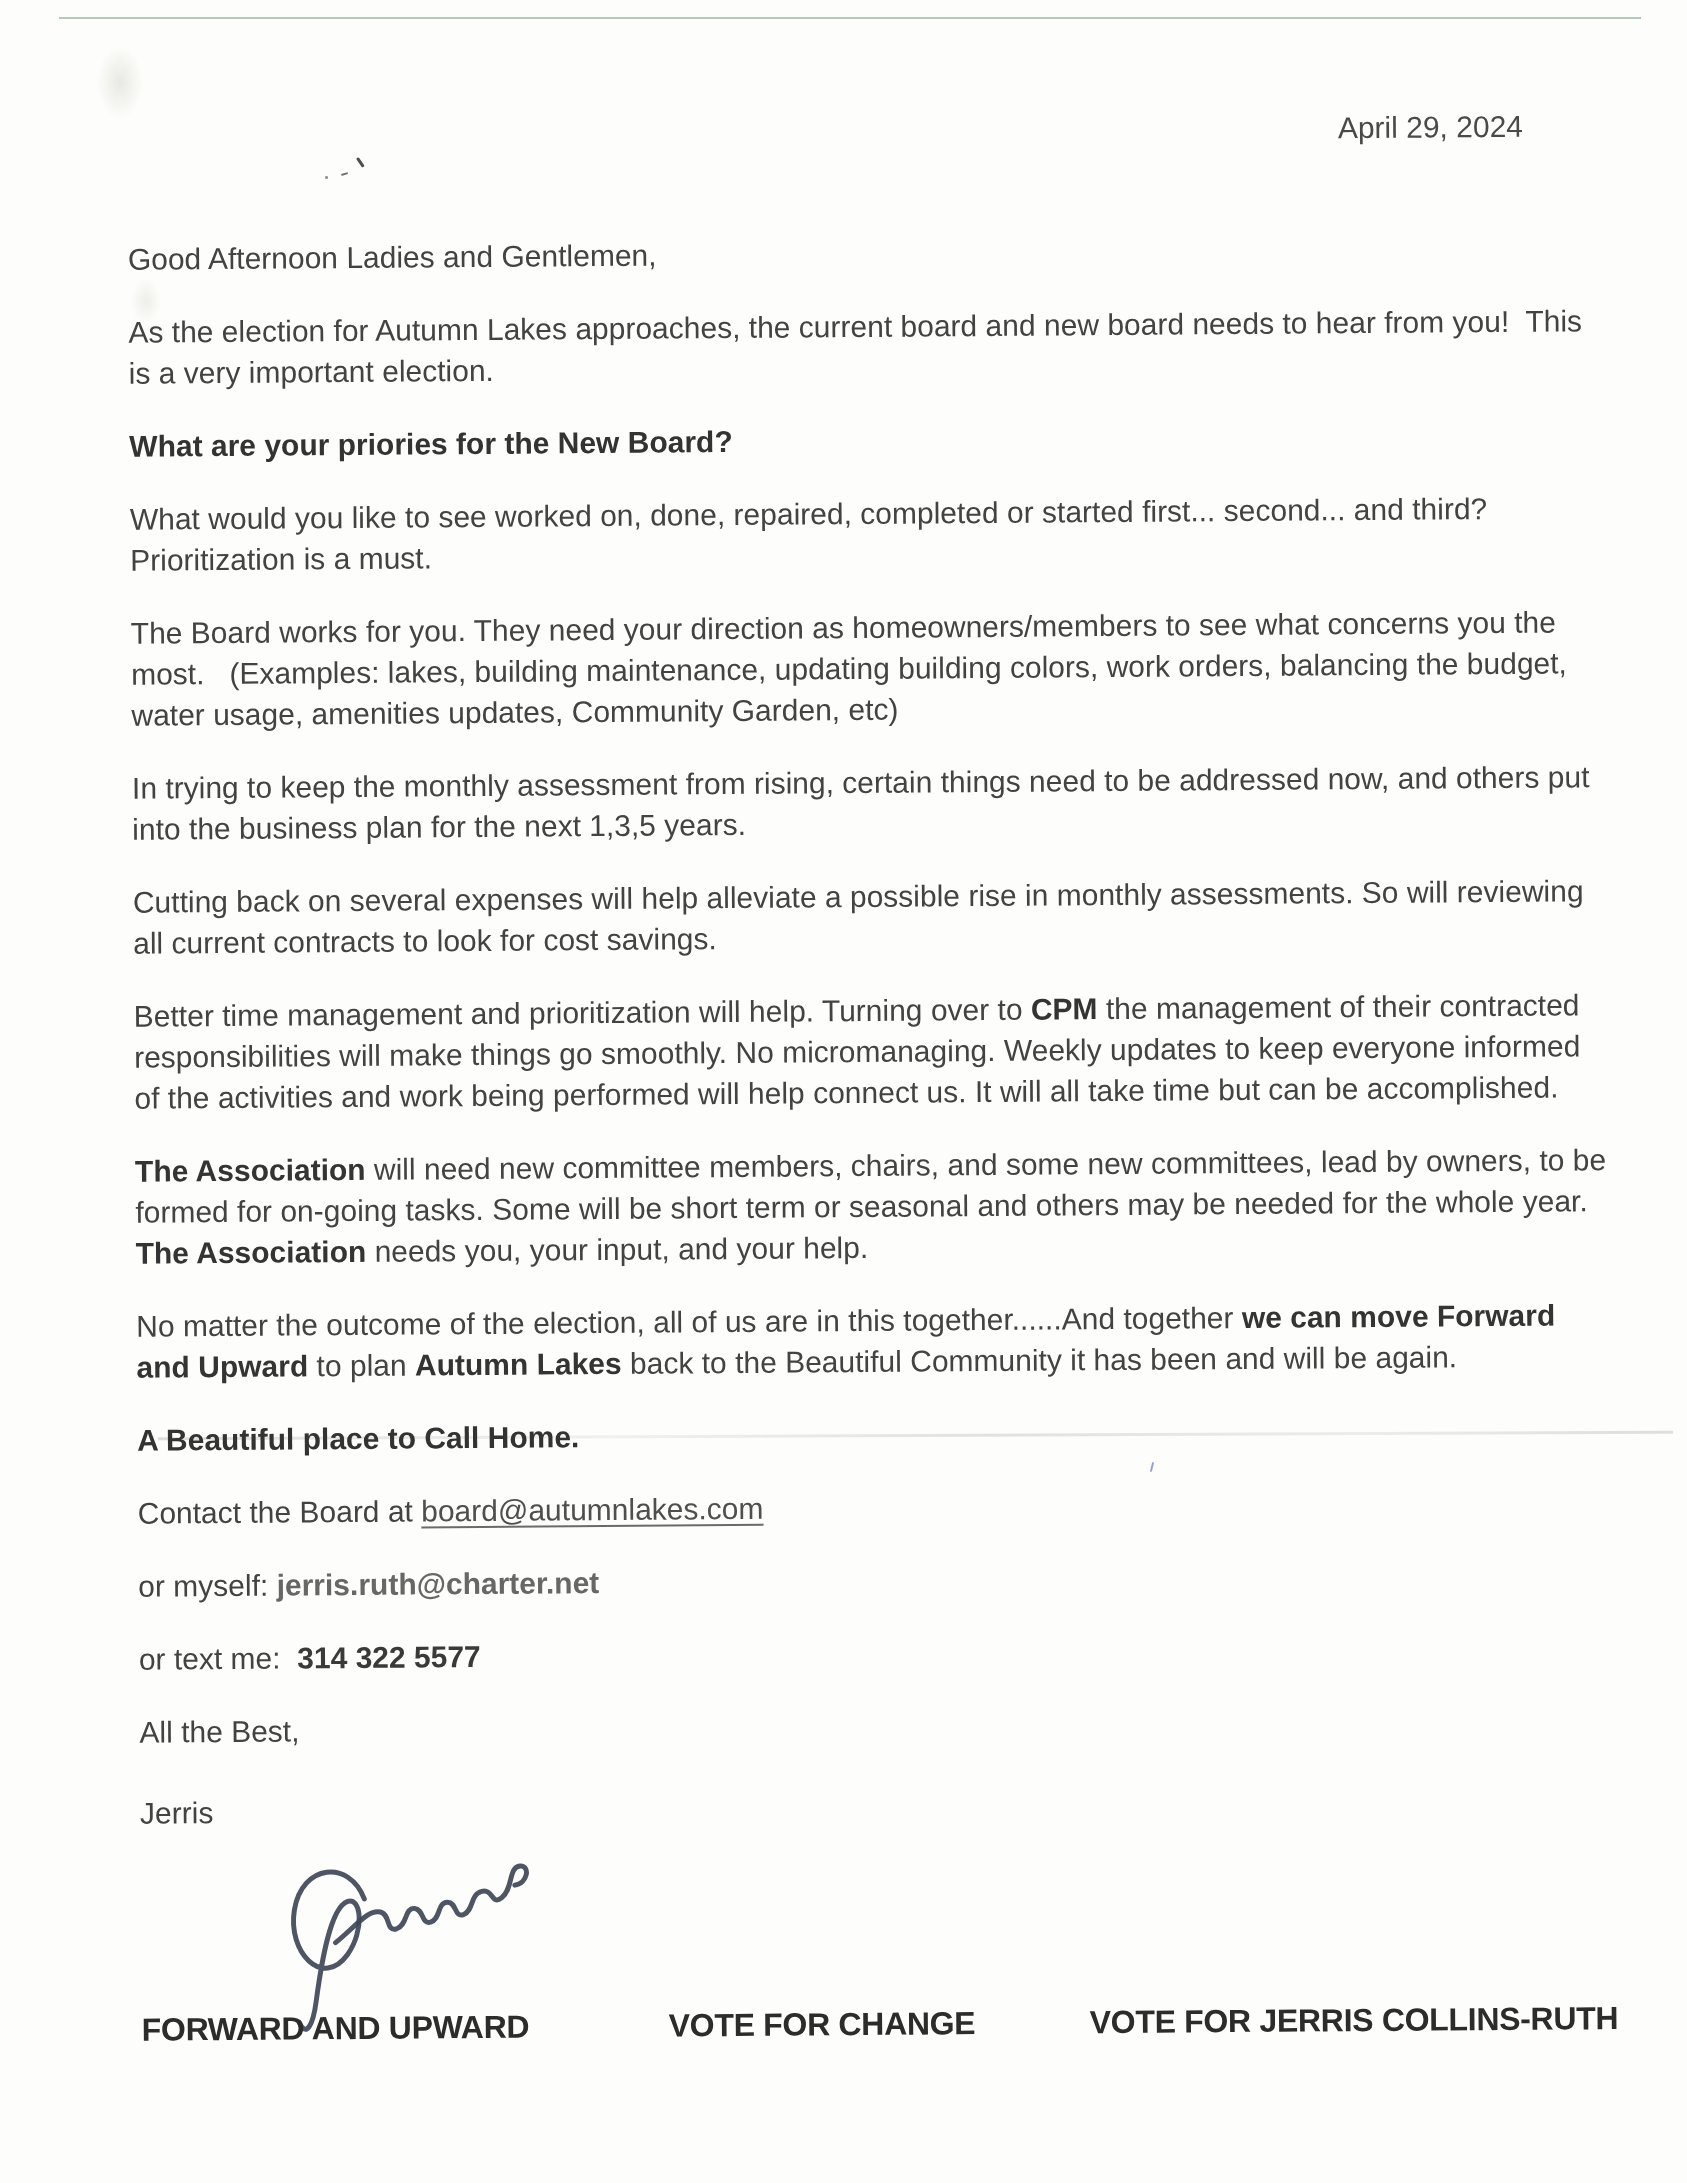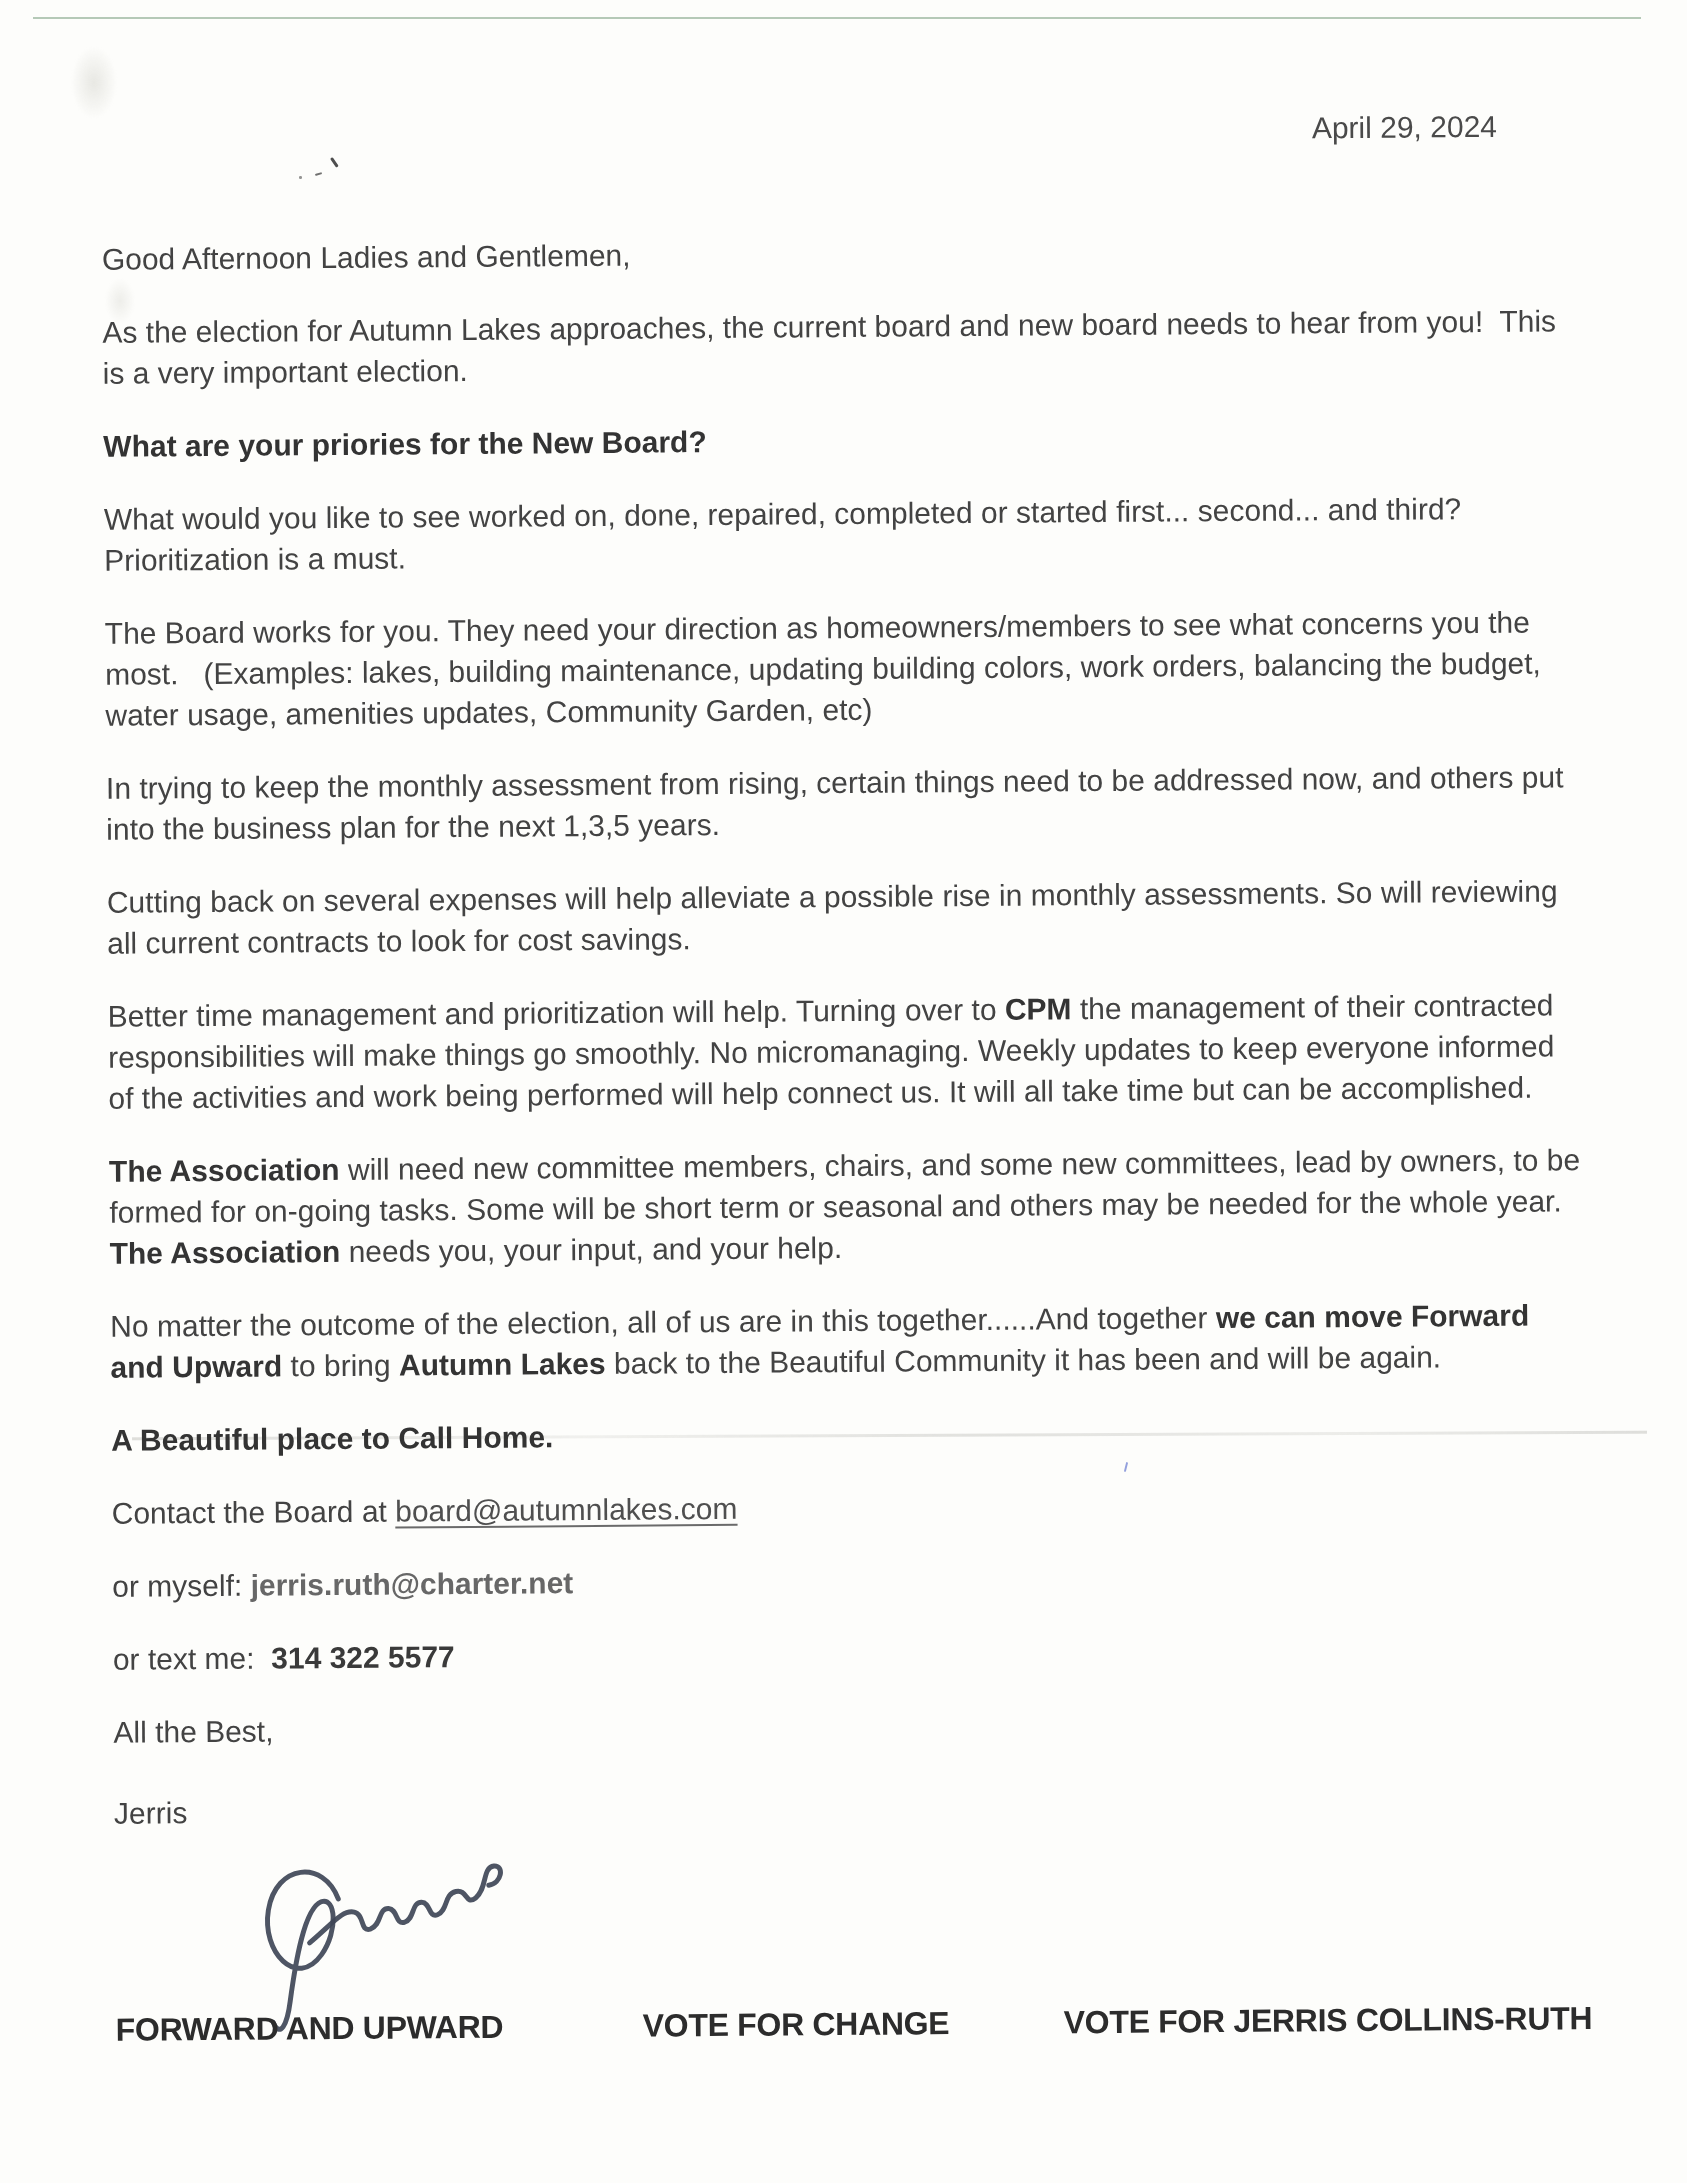--- a/index.html
+++ b/index.html
@@ -4,21 +4,21 @@
 <style>
   html, body { margin: 0; padding: 0; }
   body {
     width: 1687px; height: 2183px;
     background: #fdfdfb;
     overflow: hidden;
     position: relative;
     font-family: "Liberation Sans", "DejaVu Sans", sans-serif;
     color: #414141;
   }
-  .page { position: absolute; inset: 0; }
+  .page { position: absolute; inset: 0; margin-left: 26px; }
 
   
   .scan-top-line {
     position: absolute; top: 16.5px; left: 33px; right: 46px; height: 2px;
     background: #8fae92; opacity: .65;
   }
   .smudge {
     position: absolute; border-radius: 50%;
     background: radial-gradient(closest-side, #d6d6cf, rgba(214,214,207,0));
     filter: blur(1.3px);
@@ -116,21 +116,21 @@
       <p class="para">The Board works for you. They need your direction as homeowners/members to see what concerns you the most.   (Examples: lakes, building maintenance, updating building colors, work orders, balancing the budget, water usage, amenities updates, Community Garden, etc)</p>
 
       <p class="para">In trying to keep the monthly assessment from rising, certain things need to be addressed now, and others put into the business plan for the next 1,3,5 years.</p>
 
       <p class="para">Cutting back on several expenses will help alleviate a possible rise in monthly assessments. So will reviewing all current contracts to look for cost savings.</p>
 
       <p class="para"><span>Better time management and prioritization will help. Turning over to </span><span class="bold">CPM</span><span> the management of their contracted responsibilities will make things go smoothly. No micromanaging. Weekly updates to keep everyone informed of the activities and work being performed will help connect us. It will all take time but can be accomplished.</span></p>
 
       <p class="para"><span class="bold">The Association</span><span> will need new committee members, chairs, and some new committees, lead by owners, to be formed for on-going tasks. Some will be short term or seasonal and others may be needed for the whole year. </span><span class="bold">The Association</span><span> needs you, your input, and your help.</span></p>
 
-      <p class="para"><span>No matter the outcome of the election, all of us are in this together......And together </span><span class="bold">we can move Forward and Upward</span><span> to bring </span><span class="bold">Autumn Lakes</span><span> back to the Beautiful Community it has been and will be again.</span></p>
+      <p class="para"><span>No matter the outcome of the election, all of us are in this together......And together </span><span class="bold">we can move Forward and Upward</span><span> to plan </span><span class="bold">Autumn Lakes</span><span> back to the Beautiful Community it has been and will be again.</span></p>
 
       <p class="para heading">A Beautiful place to Call Home.</p>
 
       <p class="para"><span>Contact the Board at </span><span class="email-underline">board@autumnlakes.com</span></p>
 
       <p class="para"><span>or myself: </span><span class="email-bold">jerris.ruth@charter.net</span></p>
 
       <p class="para"><span>or text me:  </span><span class="phone">314 322 5577</span></p>
 
       <p class="para">All the Best,</p>

